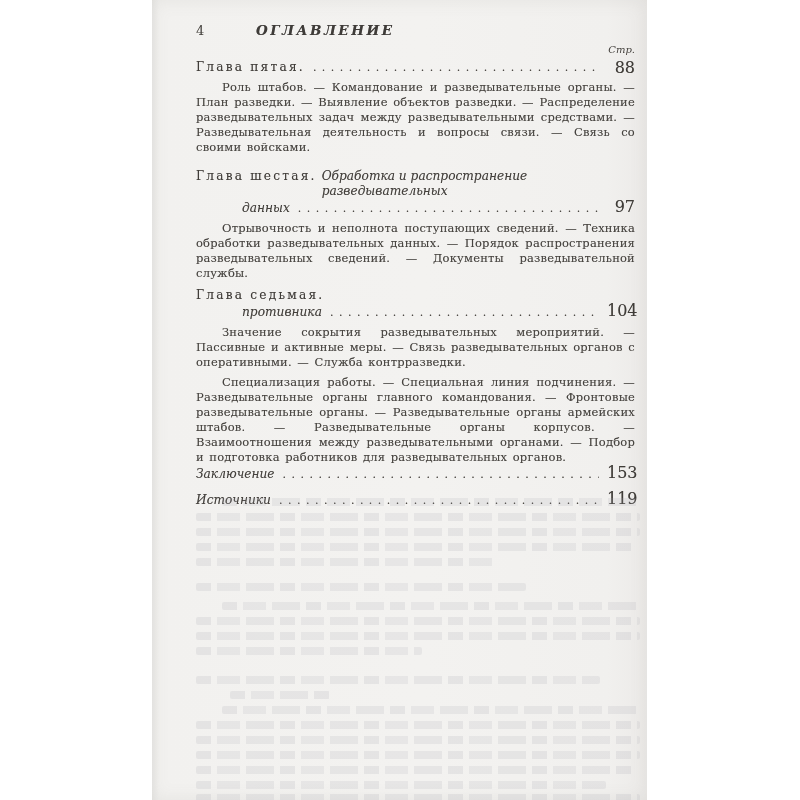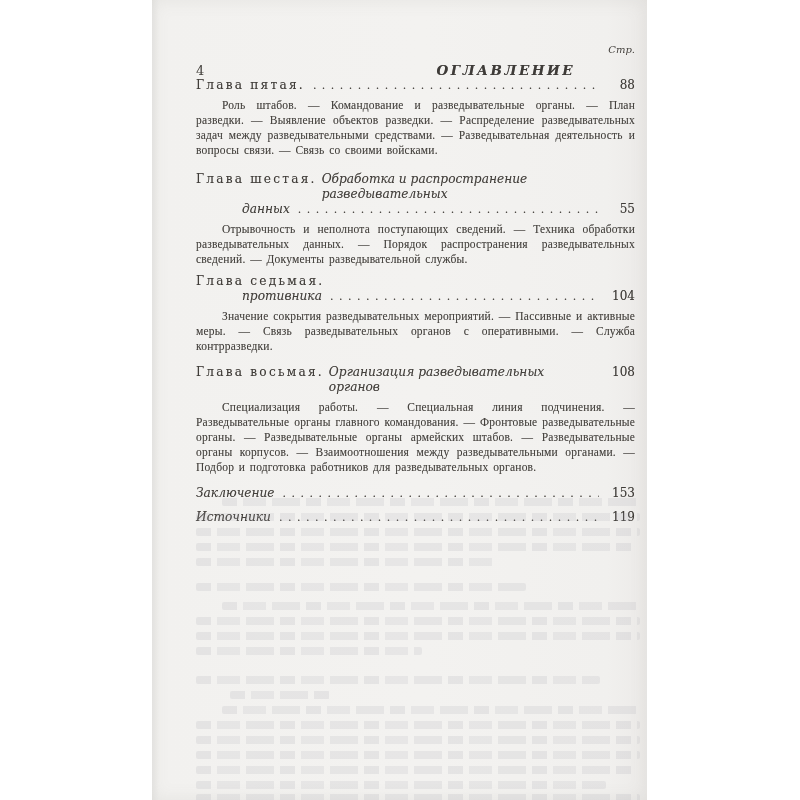--- a/index.html
+++ b/index.html
@@ -17,47 +17,46 @@
     color:#45423e;
   }
   .content {
     position:relative;
     padding:22px 12px 0 44px; 
     height:100%;
   }
   .header-row { display:flex; align-items:baseline; height:18px; }
   .folio { width:60px; font-size:13px; letter-spacing:1px; }
   .header-title {
-    flex:1; text-align:right; font-size:13.5px; font-weight:bold; font-style:italic;
-    letter-spacing:2.5px; color:#3e3b38; text-shadow:0 0 0.6px rgba(62,59,56,0.55);margin-top:40px;
+    flex:1; text-align:left; font-size:13.5px; font-weight:bold; font-style:italic;
+    letter-spacing:2.5px; color:#3e3b38; text-shadow:0 0 0.6px rgba(62,59,56,0.55);
   }
   .header-spacer { width:60px; }
   .str-row { text-align:right; font-style:italic; font-size:10px; margin-top:4px; height:16px; }
   .toc-line { display:flex; align-items:baseline; font-size:12.2px; line-height:15px; }
   .toc-heading-l1 { margin-top:0; }
   .chapter-label { letter-spacing:2.2px; white-space:nowrap; color:#403d39; }
   .chapter-title { font-style:italic; margin-left:5px; color:#44413d; }
   .runover { padding-left:46px; }
   .runover .chapter-title { margin-left:0; }
   .dots {
     flex:1; overflow:hidden; white-space:nowrap; margin:0 8px;
     font-size:11px; letter-spacing:1px; color:#4a4742;
   }
-  .pg { width:28px; text-align:right; font-size:12px; white-space:nowrap; color:#3f3c38; }
+  .pg { width:28px; text-align:right; font-size:16px; white-space:nowrap; color:#3f3c38; }
   .summary {
     font-size:11.5px; line-height:15px; text-align:justify; text-indent:26px;
     letter-spacing:0.2px; word-spacing:1.6px; color:#46433f;
     text-shadow:0 0 0.5px rgba(70,67,63,0.35);
     margin-top:5px;
-    font-family:Liberation Serif, serif;
   }
   .mt-ch6 { margin-top:14px; }
   .mt-ch7 { margin-top:7px; }
   .mt-ch8 { margin-top:11px; }
-  .mt-concl { margin-top:11px; }
+  .mt-concl { }
   .mt-src { margin-top:9px; }
   .end-label { font-style:italic; white-space:nowrap; color:#44413d; }
   .toc-text { text-shadow:0 0 0.5px rgba(64,61,57,0.4); }
   
   .ghost { position:absolute; left:0; top:0; width:495px; height:800px; pointer-events:none; }
   .ghost-line {
     position:absolute; height:8px; border-radius:2px; filter:blur(0.7px); opacity:0.55;
     background:repeating-linear-gradient(90deg,
       rgba(164,164,174,0.32) 0 15px, rgba(164,164,174,0) 15px 21px,
       rgba(164,164,174,0.27) 21px 44px, rgba(164,164,174,0) 44px 50px,
@@ -71,54 +70,48 @@
   <div class="content">
 
     <div class="header-row">
       <span class="folio">4</span>
       <span class="header-title">ОГЛАВЛЕНИЕ</span>
       <span class="header-spacer"></span>
     </div>
 
     <div class="str-row">Стр.</div>
 
-    <div class="toc-line toc-heading-l1 toc-text" style="margin-top:18px;align-items:center;">
+    <div class="toc-line toc-heading-l1 toc-text" style="margin-top:0;align-items:center;">
       <span class="chapter-label">Глава пятая.</span>
       <span class="dots">. . . . . . . . . . . . . . . . . . . . . . . . . . . . . . . . . . . . . . . . . . . . . . . . . .</span>
       <span class="pg">88</span>
     </div>
     <p class="summary">Роль штабов. — Командование и разведывательные органы. — План разведки. — Выявление объектов разведки. — Распределение разведывательных задач между разведывательными средствами. — Разведывательная деятельность и вопросы связи. — Связь со своими войсками.</p>
 
     <div class="toc-line toc-text mt-ch6">
       <span class="chapter-label">Глава шестая.</span>
       <span class="chapter-title">Обработка и распространение разведывательных</span>
     </div>
     <div class="toc-line runover toc-text">
       <span class="chapter-title">данных</span>
       <span class="dots">. . . . . . . . . . . . . . . . . . . . . . . . . . . . . . . . . . . . . . . . . . . . . . . . . .</span>
-      <span class="pg">55</span>
+      <span class="pg">97</span>
     </div>
     <p class="summary">Отрывочность и неполнота поступающих сведений. — Техника обработки разведывательных данных. — Порядок распространения разведывательных сведений. — Документы разведывательной службы.</p>
 
     <div class="toc-line toc-text mt-ch7">
       <span class="chapter-label">Глава седьмая.</span>
     </div>
     <div class="toc-line runover toc-text">
       <span class="chapter-title">противника</span>
       <span class="dots">. . . . . . . . . . . . . . . . . . . . . . . . . . . . . . . . . . . . . . . . . . . . . . . . . .</span>
       <span class="pg">104</span>
     </div>
     <p class="summary">Значение сокрытия разведывательных мероприятий. — Пассивные и активные меры. — Связь разведывательных органов с оперативными. — Служба контрразведки.</p>
 
-    <div class="toc-line toc-text mt-ch8">
-      <span class="chapter-label">Глава восьмая.</span>
-      <span class="chapter-title">Организация разведывательных органов</span>
-      <span class="dots">. . . . . . . . . . . . . . . . . . . . . . . . . . . . . . . . . . . . . . . . . . . . . . . . . .</span>
-      <span class="pg">108</span>
-    </div>
     <p class="summary">Специализация работы. — Специальная линия подчинения. — Разведывательные органы главного командования. — Фронтовые разведывательные органы. — Разведывательные органы армейских штабов. — Разведывательные органы корпусов. — Взаимоотношения между разведывательными органами. — Подбор и подготовка работников для разведывательных органов.</p>
 
     <div class="toc-line toc-text mt-concl">
       <span class="end-label">Заключение</span>
       <span class="dots">. . . . . . . . . . . . . . . . . . . . . . . . . . . . . . . . . . . . . . . . . . . . . . . . . .</span>
       <span class="pg">153</span>
     </div>
 
     <div class="toc-line toc-text mt-src">
       <span class="end-label">Источники</span>

